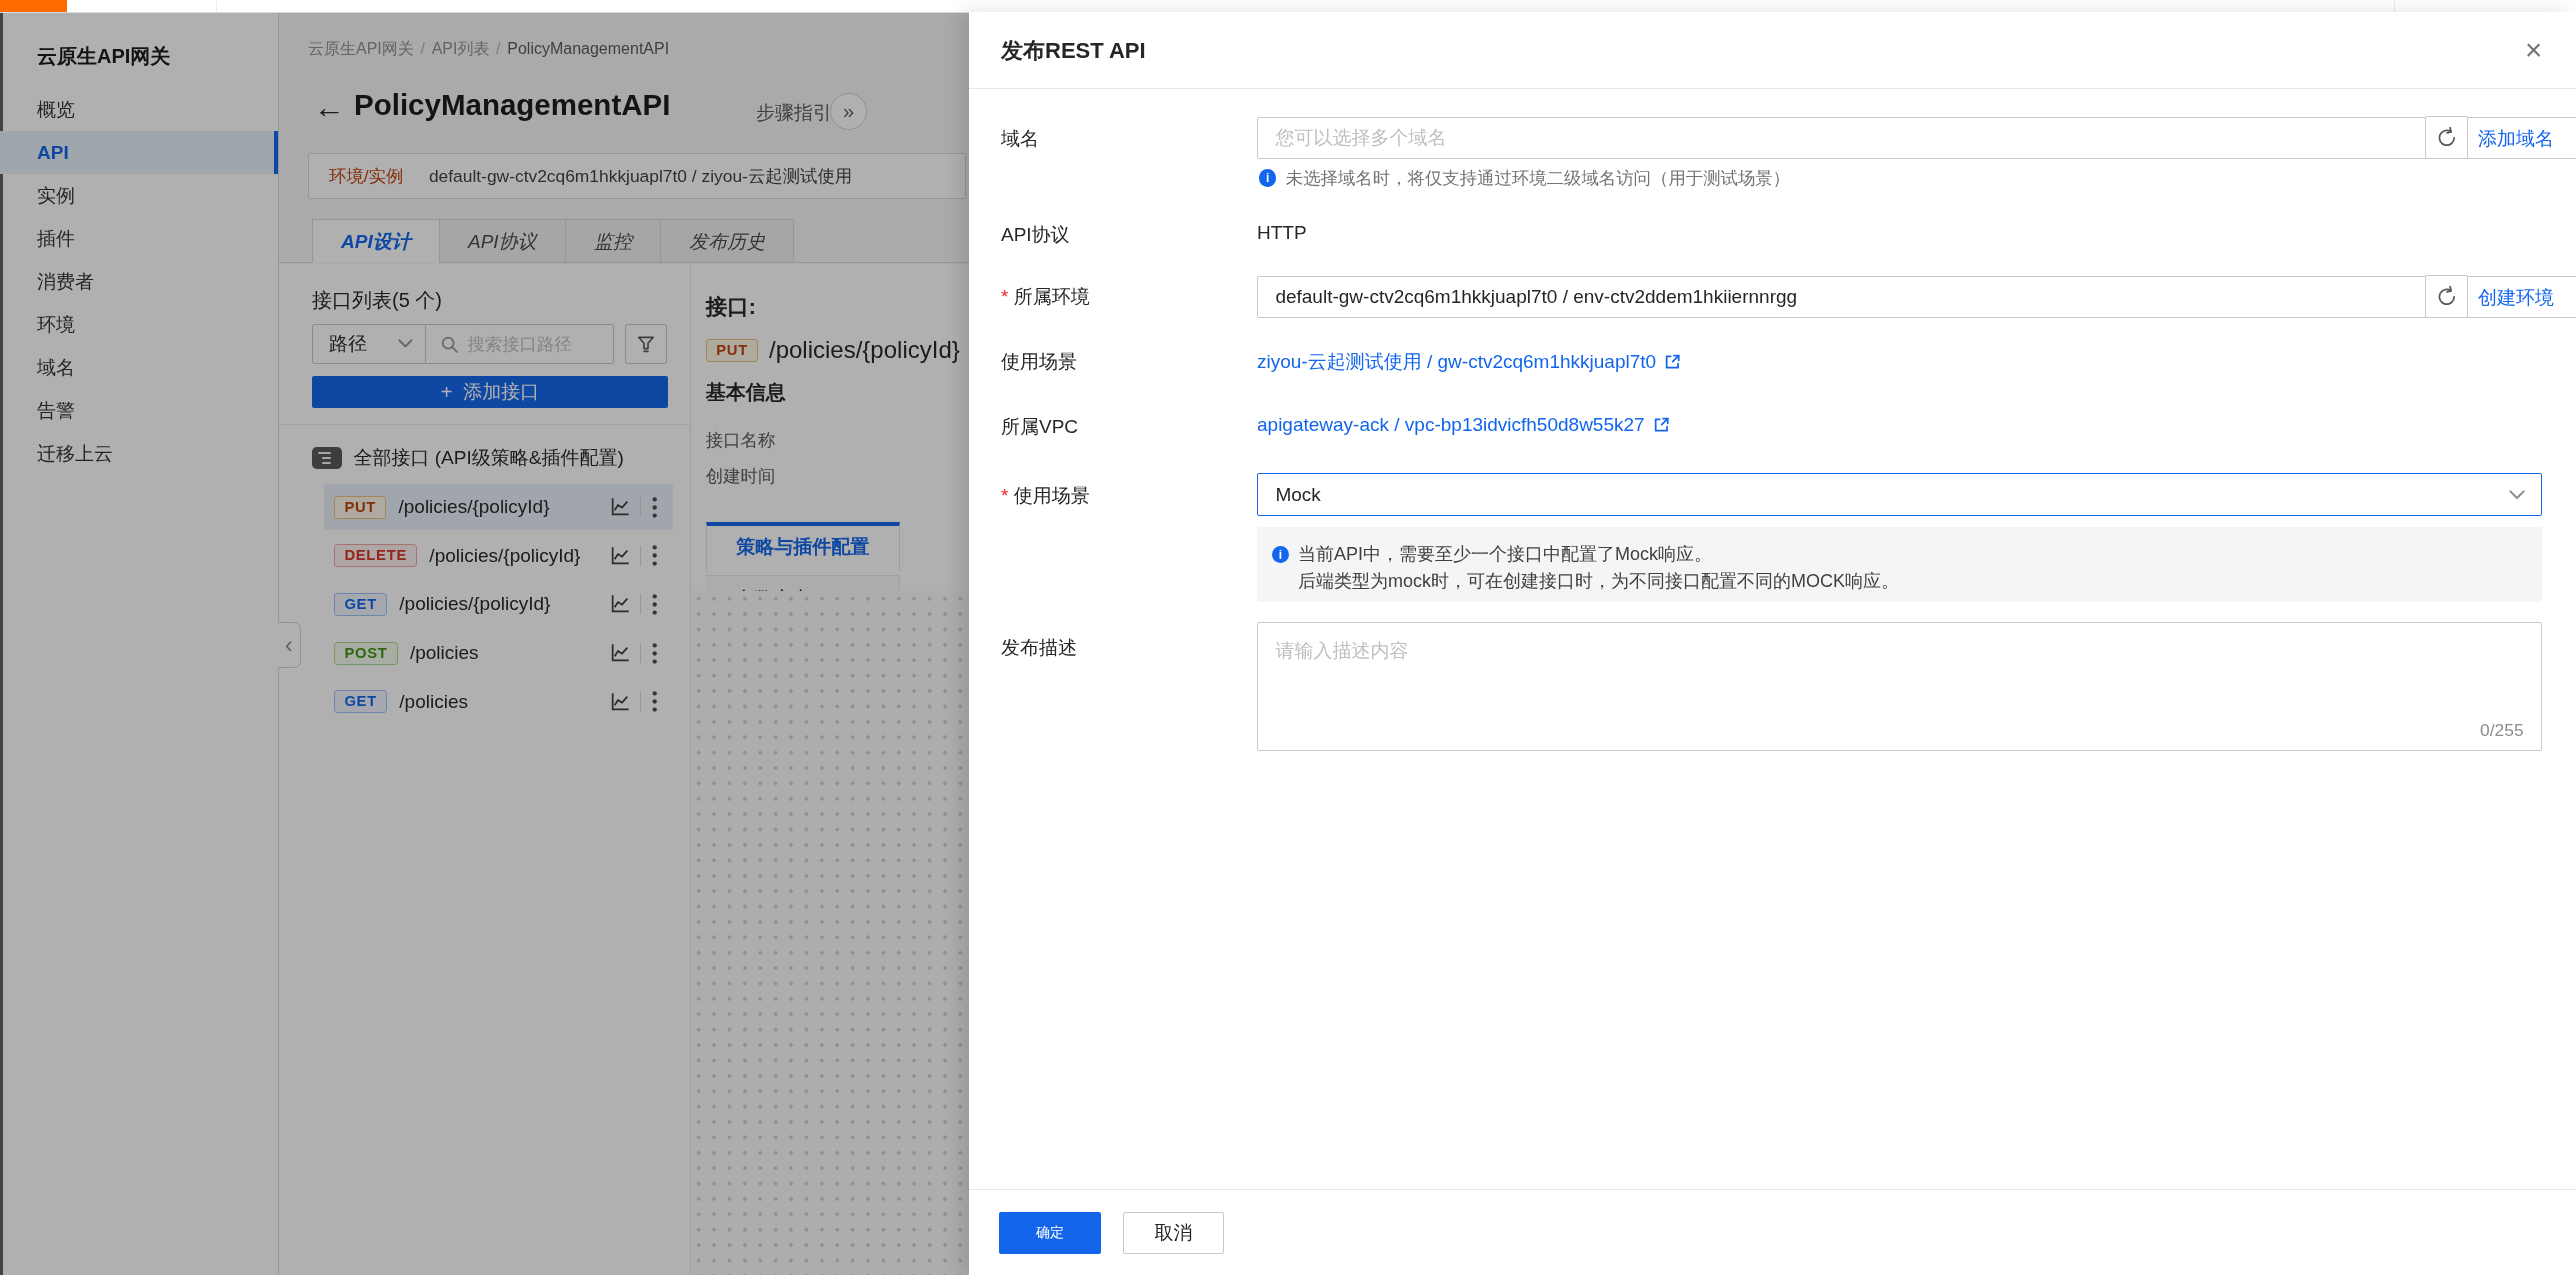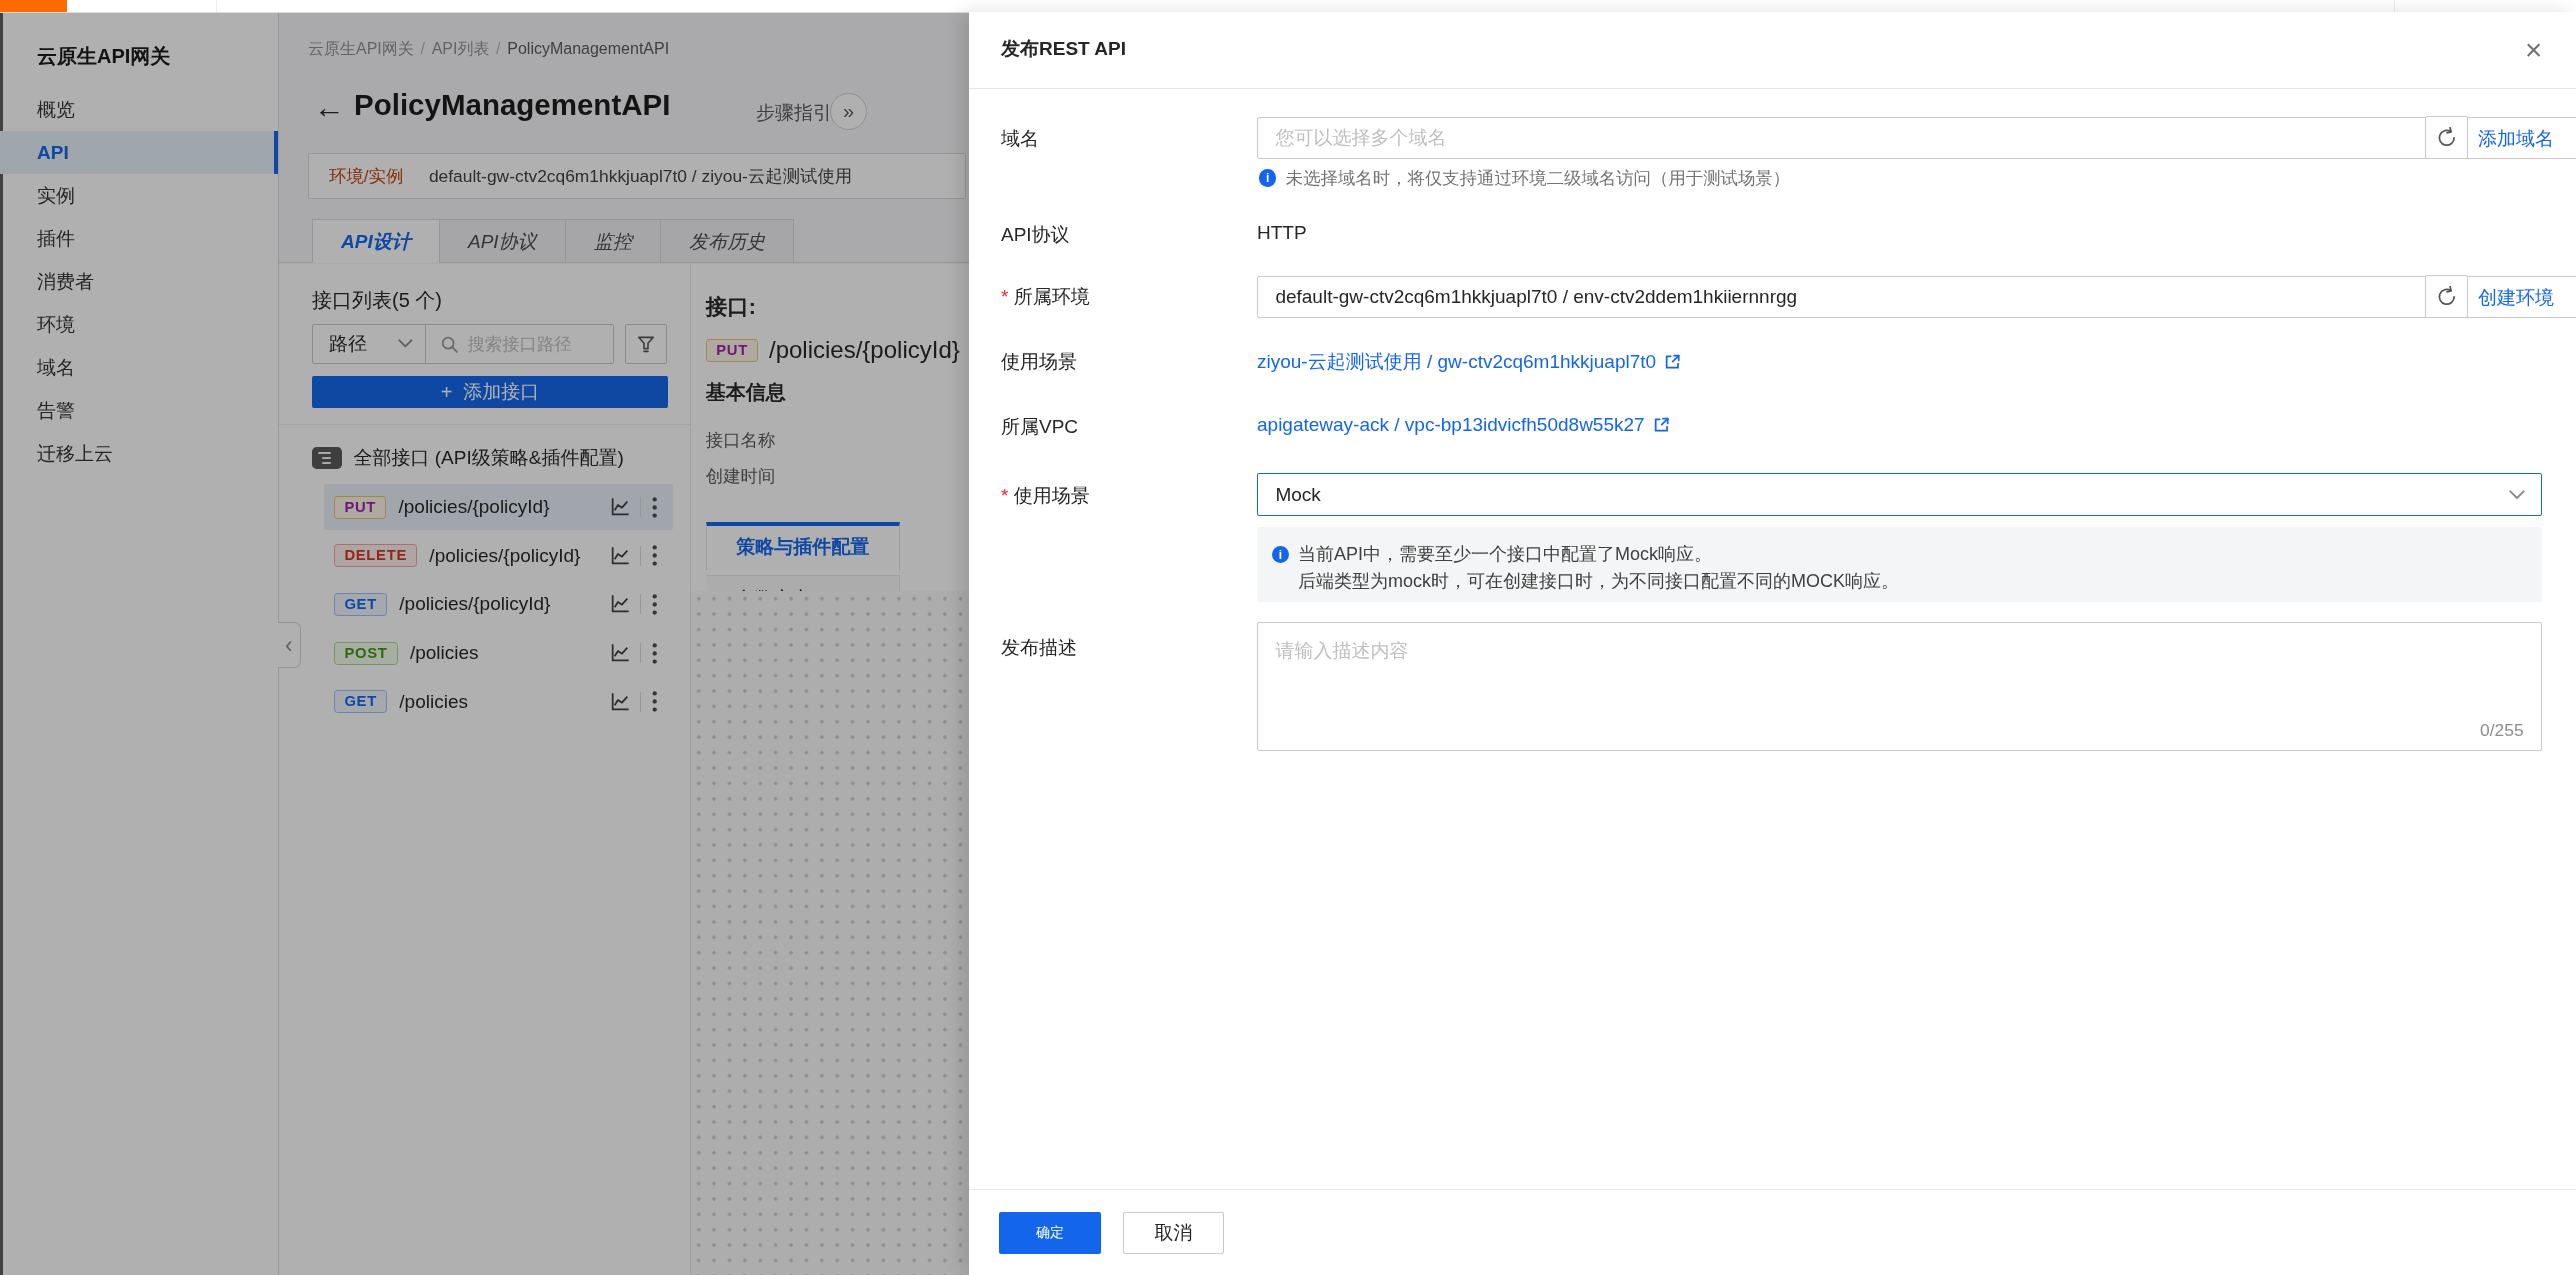--- a/index.html
+++ b/index.html
@@ -75,21 +75,21 @@
   #group-icon span{display:block;height:2px;background:#F2F2F2;border-radius:1.3px;}
   #group-icon span:nth-child(1){width:13.4px;}
   #group-icon span:nth-child(2){width:9.4px;margin-left:4px;}
   #group-icon span:nth-child(3){width:9.4px;margin-left:4px;}
   #group-label{margin-left:12px;font-size:19px;color:#262626;}
 
   #api-rows{position:absolute;left:46px;top:220px;width:349px;}
   .api-row{height:46px;margin-bottom:2.7px;display:flex;align-items:center;padding:0 16px 0 10px;border-radius:2px;cursor:pointer;box-sizing:border-box;}
   .api-row.selected{background:#E9F0FB;}
   .method-badge{height:23px;line-height:21.5px;padding:0 9.4px;border-radius:3.4px;font-size:14.8px;font-weight:600;letter-spacing:0.7px;border:1.3px solid;box-sizing:border-box;}
-  .method-badge.put{color:#a21caf;border-color:#E8C276;background:#FDF7E8;}
+  .method-badge.put{color:#c2410c;border-color:#E8C276;background:#FDF7E8;}
   .method-badge.delete{color:#D93026;border-color:#F0A3A0;background:#FDF0EF;}
   .method-badge.get{color:#1366EC;border-color:#9CC0F5;background:#EFF5FE;}
   .method-badge.post{color:#3F9714;border-color:#AAD88C;background:#F4FBEC;}
   .api-path{margin-left:12px;font-size:19px;color:#262626;}
   .row-actions{margin-left:auto;display:flex;align-items:center;}
   .row-sep{width:0.7px;height:20px;background:#D9D9D9;margin:0 10.7px;}
 
   
   #detail-panel{left:413px;top:252px;width:278px;height:1012px;background:#fff;}
   #detail-heading{left:14.8px;top:28px;font-size:21.5px;font-weight:700;color:#262626;}
@@ -101,21 +101,21 @@
   .detail-tab{height:45px;line-height:45px;padding:0 29.5px;font-size:19px;box-sizing:border-box;cursor:pointer;}
   .detail-tab.active{border-top:4px solid #1366EC;border-left:0.7px solid #E3E3E3;border-right:0.7px solid #E3E3E3;
       background:#fff;color:#1366EC;font-weight:700;height:49px;line-height:42px;}
   .detail-tab.inactive{background:#FAFAFA;border:0.7px solid #E8E8E8;border-left:none;color:#262626;margin-top:4px;}
   #canvas-grid{left:0;top:327px;width:278px;height:686px;background-color:#FBFBFB;
       background-image:radial-gradient(#CFCFCF 1.5px,transparent 1.9px);background-size:15.4px 15.4px;}
 
   
   #drawer{left:969px;top:12px;width:1607px;height:1264px;background:#fff;z-index:100;box-shadow:-8px 0 17.4px rgba(0,0,0,.12);}
   #drawer-header{left:0;top:0;width:1607px;height:76px;border-bottom:0.7px solid #E8E8E8;background:#fff;}
-  #drawer-title{left:32px;top:24px;font-size:19px;font-weight:600;color:#262626;}
+  #drawer-title{left:32px;top:24px;font-size:22px;font-weight:600;color:#262626;}
   #drawer-close{left:1547px;top:20px;width:35px;height:35px;display:flex;align-items:center;justify-content:center;
       font-size:29.5px;font-weight:300;color:#737373;cursor:pointer;}
 
   .form-label{position:absolute;left:32px;font-size:19px;color:#262626;}
   .req{color:#F5222D;margin-right:5.4px;}
   .select-box{position:absolute;left:288px;border:0.7px solid #C9C9C9;border-radius:2px;background:#fff;display:flex;
       align-items:center;font-size:19px;color:#262626;cursor:pointer;box-sizing:border-box;}
   .select-box .sel-text{margin-left:17.4px;}
   .select-box .sel-text.placeholder{color:#BFBFBF;}
   .select-box .chev{margin-left:auto;margin-right:16px;}

